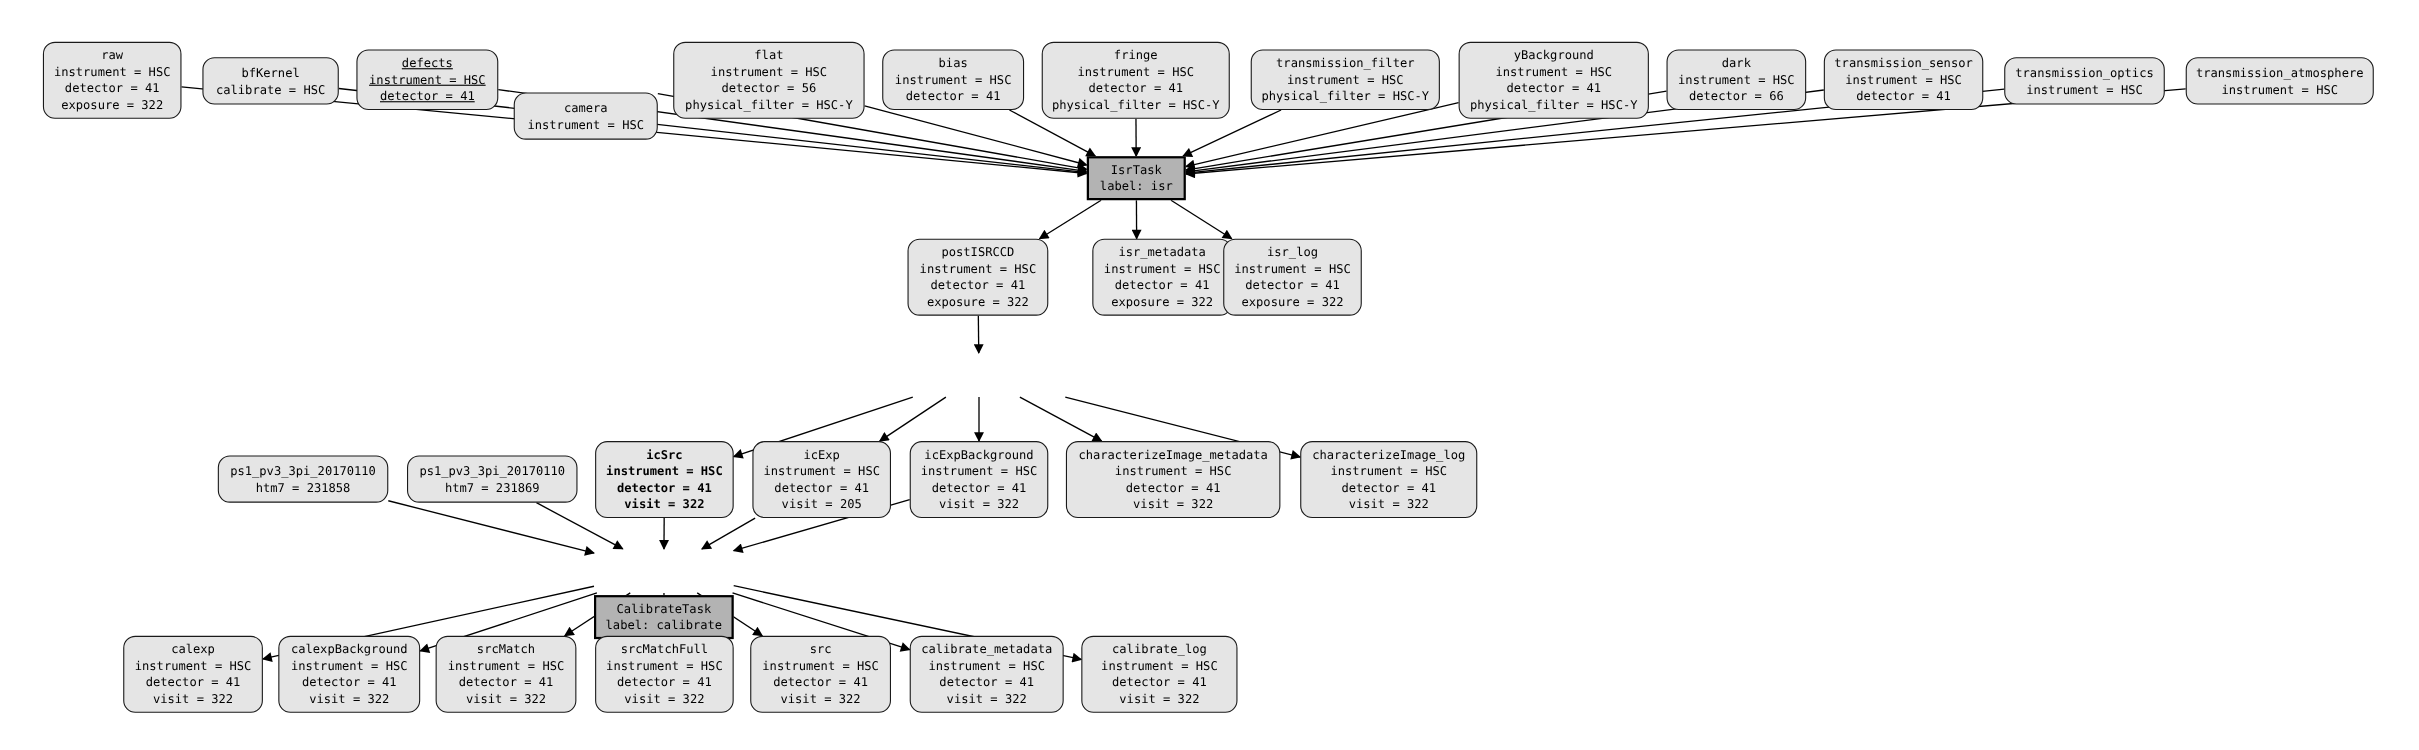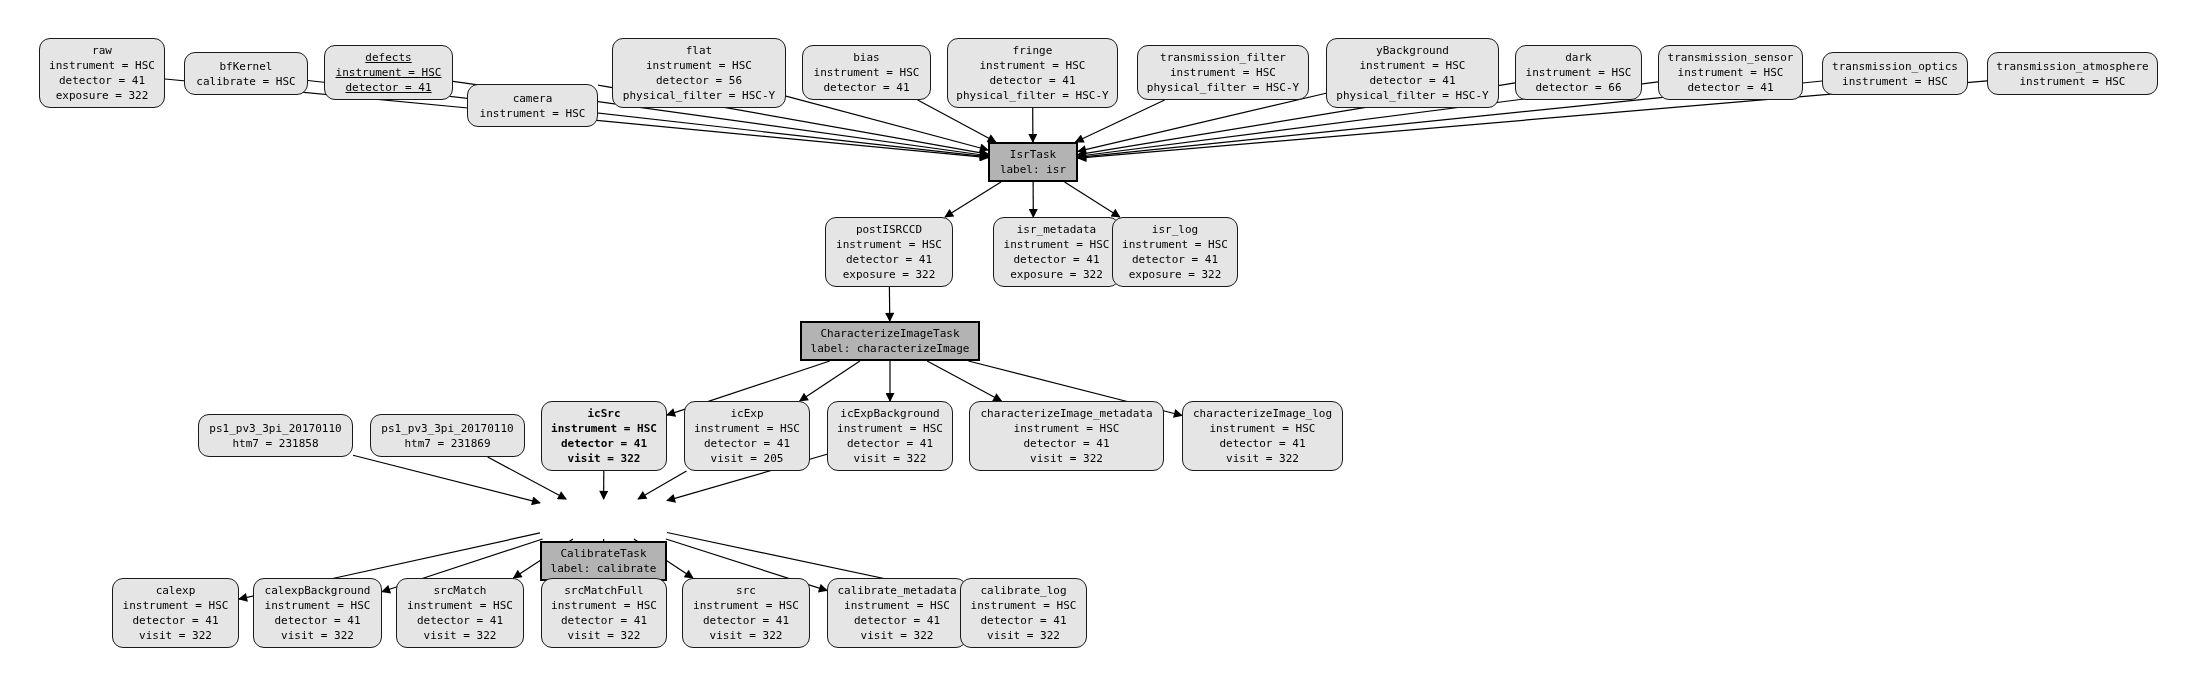--- a/index.html
+++ b/index.html
@@ -136,22 +136,20 @@
 detector = 41
 exposure = 322</div>
     <div class="node dataset" style="left: 970px; top: 217px; width: 127px; height: 70px; background: rgb(229, 229, 229); margin-left: 23px;">isr_metadata
 instrument = HSC
 detector = 41
 exposure = 322</div>
     <div class="node dataset" style="left: 1112px; top: 217px; width: 126px; height: 70px; background: rgb(229, 229, 229);">isr_log
 instrument = HSC
 detector = 41
 exposure = 322</div>
-    <div class="node task" style="left: 800px; top: 321px; width: 180px; height: 40px; background: rgb(179, 179, 179);">CharacterizeImageTask
-label: characterizeImage</div>
     <div class="node dataset" style="left: 198px; top: 414px; width: 155px; height: 43px; background: rgb(229, 229, 229);">ps1_pv3_3pi_20170110
 htm7 = 231858</div>
     <div class="node dataset" style="left: 370px; top: 414px; width: 155px; height: 43px; background: rgb(229, 229, 229);">ps1_pv3_3pi_20170110
 htm7 = 231869</div>
     <div class="node dataset" style="left: 541px; top: 401px; width: 126px; height: 70px; background: rgb(229, 229, 229); font-weight: bold;">icSrc
 instrument = HSC
 detector = 41
 visit = 322</div>
     <div class="node dataset" style="left: 684px; top: 401px; width: 126px; height: 70px; background: rgb(229, 229, 229);">icExp
 instrument = HSC
@@ -188,17 +186,17 @@
 detector = 41
 visit = 322</div>
     <div class="node dataset" style="left: 682px; top: 578px; width: 128px; height: 70px; background: rgb(229, 229, 229); text-align: center;">src
 instrument = HSC
 detector = 41
 visit = 322</div>
     <div class="node dataset" style="left: 827px; top: 578px; width: 140px; height: 70px; background: rgb(229, 229, 229);">calibrate_metadata
 instrument = HSC
 detector = 41
 visit = 322</div>
-    <div class="node dataset" style="left: 960px; top: 578px; width: 127px; height: 70px; background: rgb(229, 229, 229);">calibrate_log
+    <div class="node dataset" style="left: 983px; top: 578px; width: 142px; height: 70px; background: rgb(229, 229, 229);">calibrate_log
 instrument = HSC
 detector = 41
 visit = 322</div>
   </div>
 
 </body></html>

